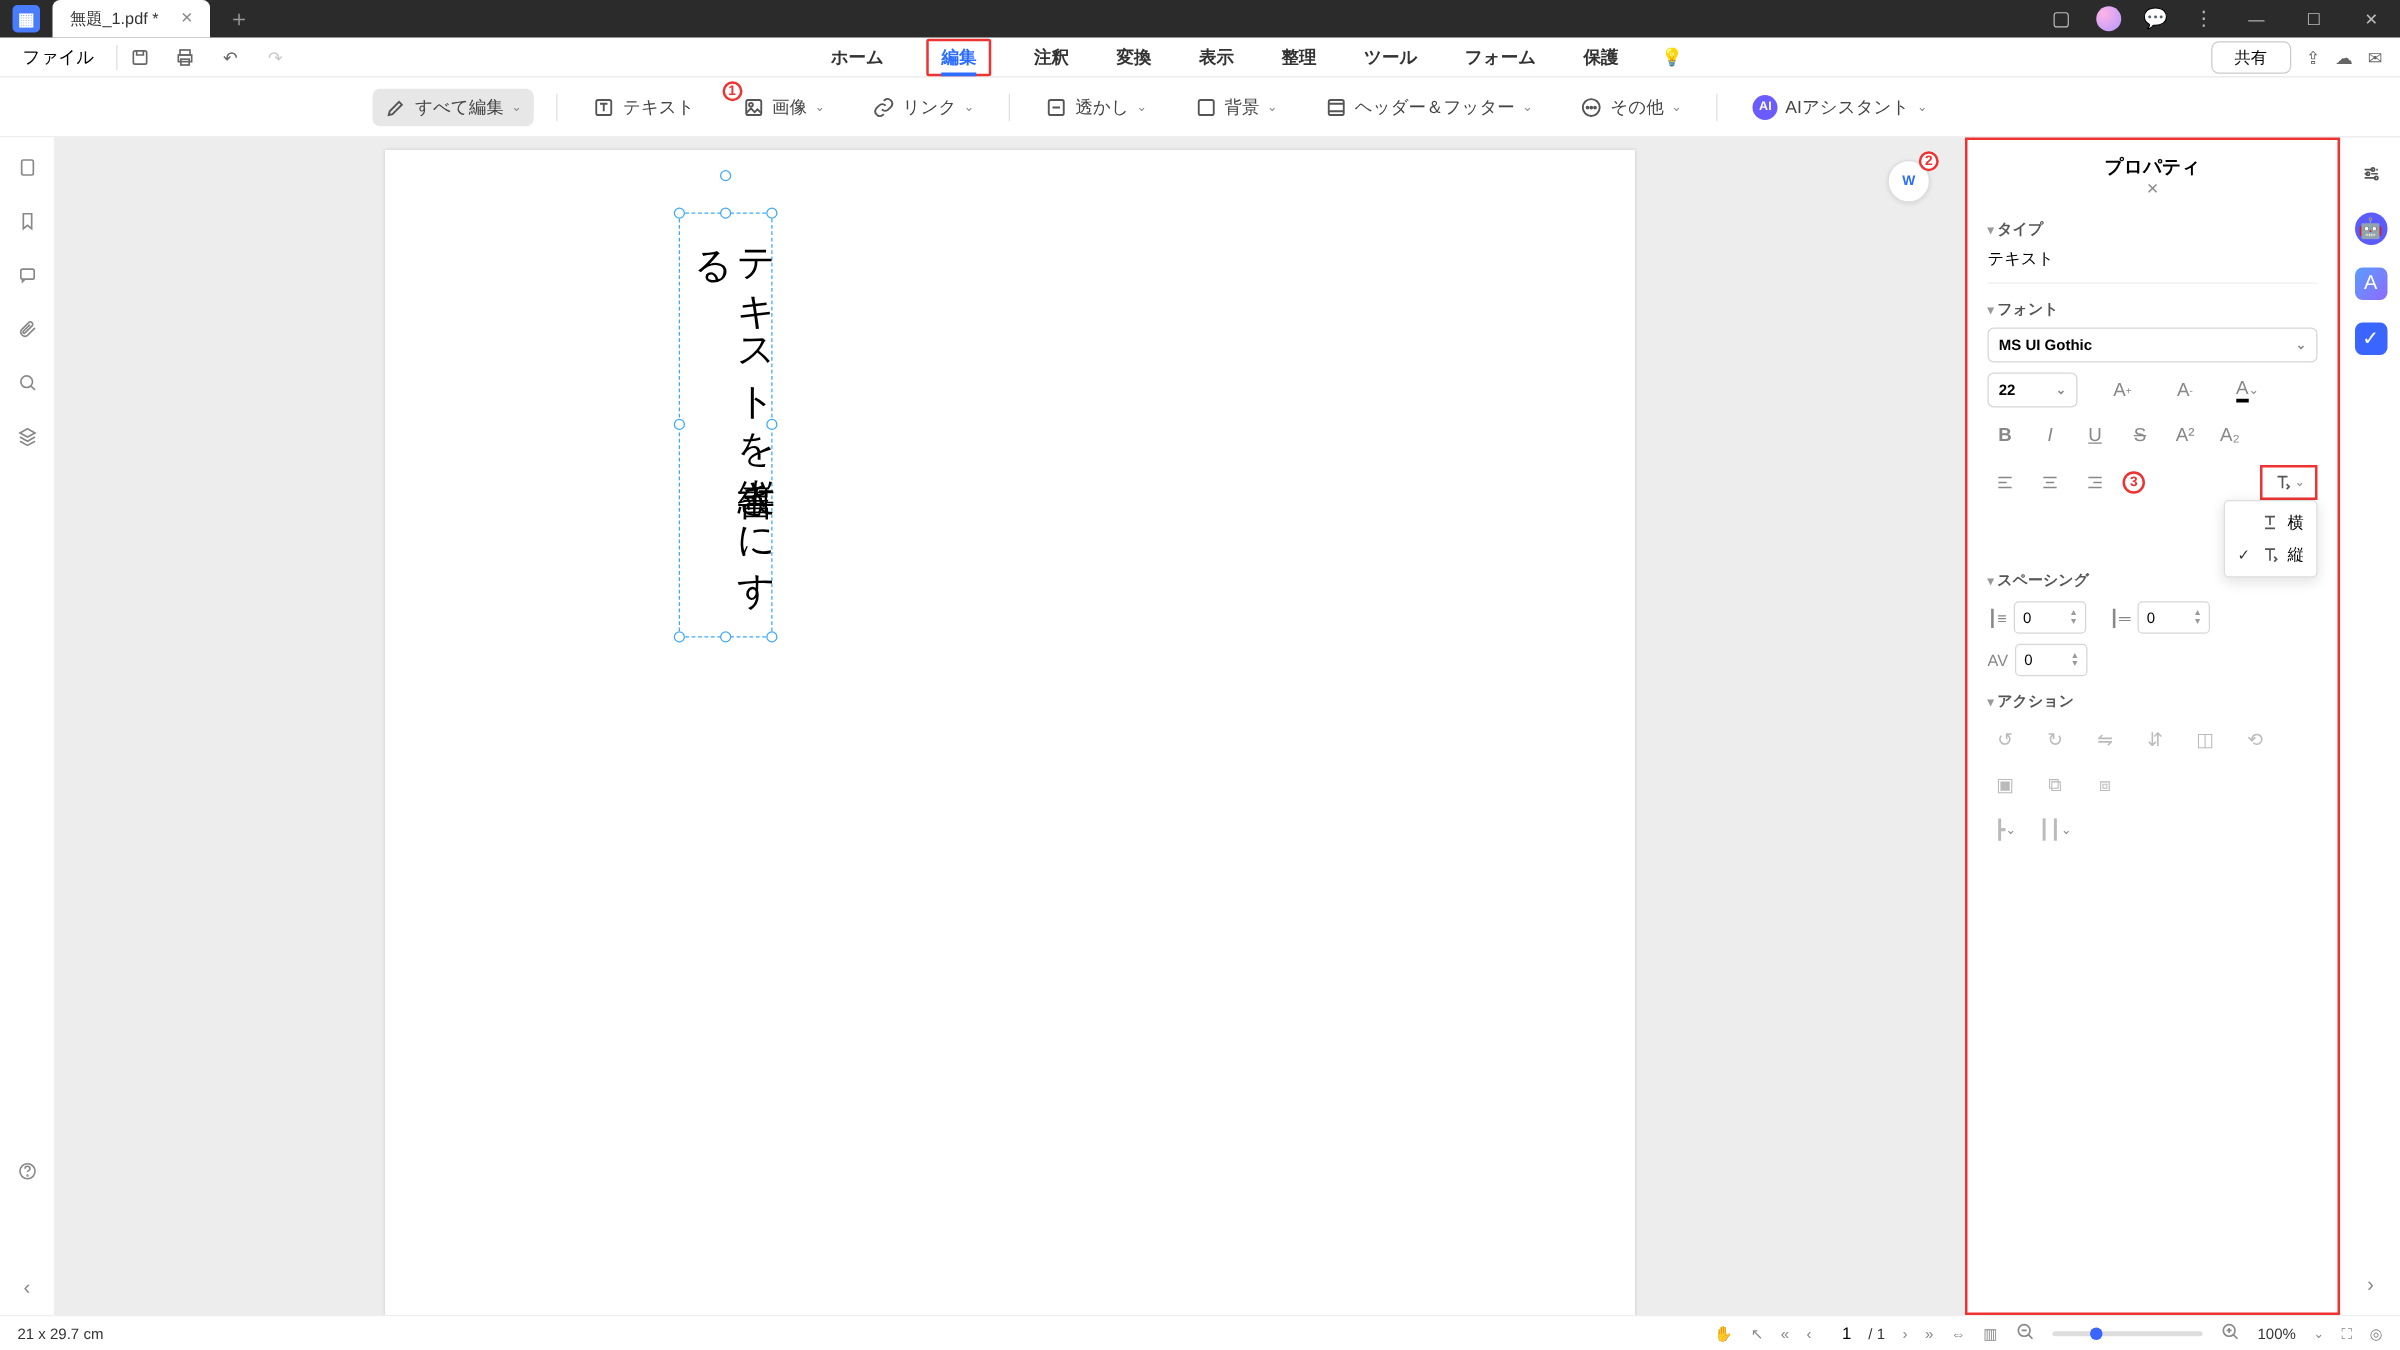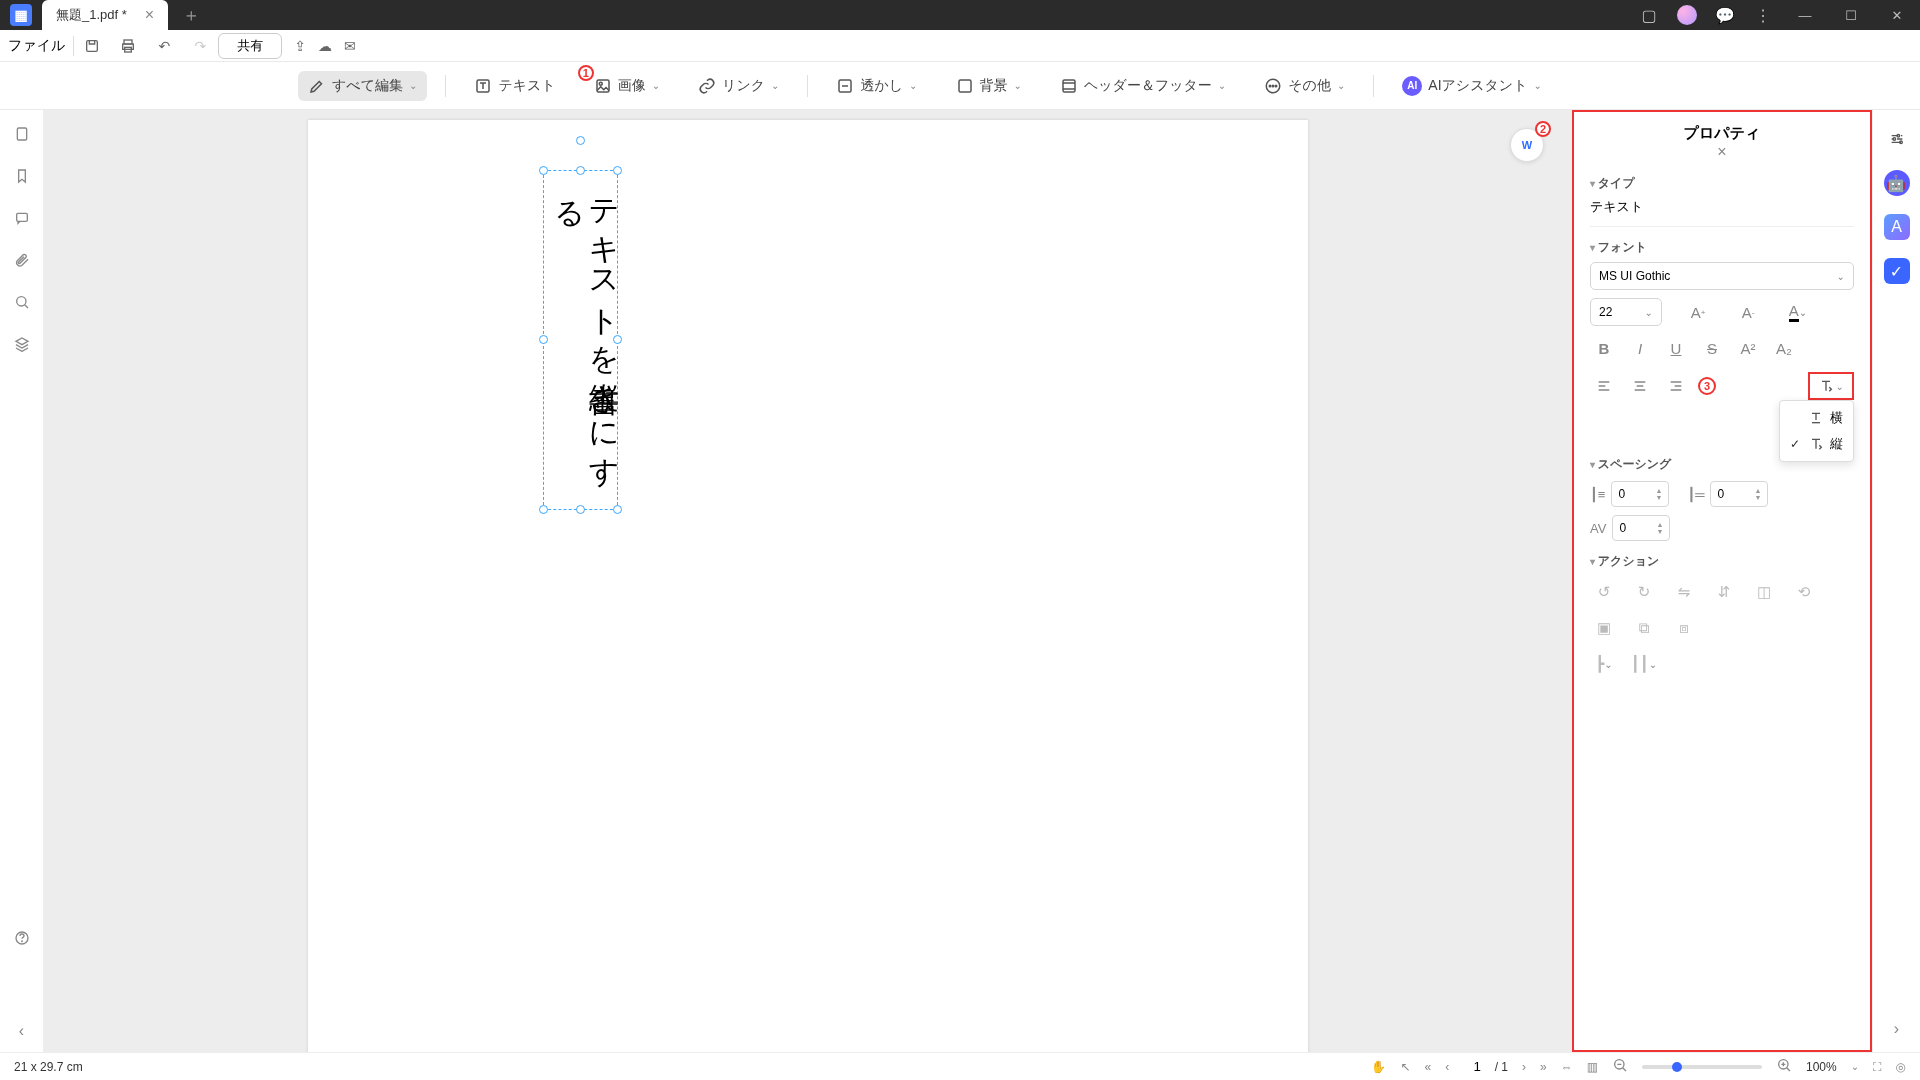--- a/index.html
+++ b/index.html
@@ -13,21 +13,21 @@
 .tab-close { color: #888; font-size: 16px; cursor: pointer; }
 .tab-add { margin-left: 14px; color: #999; font-size: 18px; cursor: pointer; }
 .titlebar-spacer { flex: 1; }
 .titlebar-icon { width: 38px; height: 30px; display: flex; align-items: center; justify-content: center; color: #bbb; cursor: pointer; }
 .titlebar-icon.avatar { }
 .avatar-circle { width: 20px; height: 20px; border-radius: 50%; background: radial-gradient(circle at 30% 30%, #ffb3e6, #b399ff); }
 .win-btn { width: 46px; height: 30px; display: flex; align-items: center; justify-content: center; color: #bbb; cursor: pointer; font-size: 13px; }
 
 
 .menubar { height: 32px; display: flex; align-items: center; border-bottom: 1px solid #e9e9e9; font-size: 14px; }
-.menu-file { padding: 0 8px; font-weight: 500; }
+.menu-file { padding: 0 18px; font-weight: 500; }
 .menu-divider { width: 1px; height: 20px; background: #ddd; }
 .menu-ic { width: 36px; display: flex; justify-content: center; color: #666; cursor: pointer; }
 .menu-tabs { flex: 1; display: flex; justify-content: center; gap: 30px; }
 .menu-tab { padding: 6px 4px; cursor: pointer; font-weight: 600; color: #333; position: relative; }
 .menu-tab.active { color: #2c6cff; border: 2px solid #e33; border-radius: 2px; padding: 4px 10px; }
 .menu-tab.active::after { content:""; position:absolute; left:10px; right:10px; bottom:-2px; height:3px; background:#2c6cff; }
 .menu-right { display: flex; align-items: center; gap: 12px; padding-right: 14px; }
 .share-btn { border: 1px solid #ccc; border-radius: 6px; padding: 3px 18px; font-size: 13px; cursor: pointer; }
 .mr-ic { color: #666; cursor: pointer; }
 
@@ -73,21 +73,21 @@
 
 
 .props { width: 300px; border-left:1px solid #eee; border:2px solid #e33; padding: 12px 16px 10px; font-size:13px; position:relative; }
 .props-head { display:flex; align-items:center; justify-content:space-between; margin-bottom:14px;flex-direction:column; }
 .props-title { font-weight:700; font-size:15px; }
 .props-close { color:#888; cursor:pointer; font-size:16px; }
 .sec-label { font-weight:700; font-size:12px; color:#555; margin: 12px 0 6px; }
 .sec-label::before { content:"▾ "; color:#999; font-size:10px; }
 .type-val { font-size:13px; margin-bottom:8px; }
 .hr { height:1px; background:#eee; margin:10px 0; }
-.sel { width:100%; height:28px; border:1px solid #d6d6d6; border-radius:5px; padding:0 8px; background:#fff; display:flex; align-items:center; justify-content:space-between; font-size:12px; cursor:pointer; }
+.sel { width:100%; height:28px; border:1px solid #d6d6d6; border-radius:5px; padding:0 8px; background:#fff; display:flex; align-items:center; justify-content:space-between; font-size:12px; cursor:pointer;font-weight:bold; }
 .row { display:flex; align-items:center; gap:22px; margin-top:8px; }
 .sel.sm { width: 72px; }
 .ic-btn { width:28px; height:28px; display:flex; align-items:center; justify-content:center; color:#888; cursor:pointer; border-radius:4px; font-size:15px; }
 .ic-row { display:flex; gap:8px; margin-top:8px; }
 .align-row { display:flex; gap:8px; margin-top:10px; align-items:center; position:relative; }
 .num3 { border:2px solid #e33; color:#e33; border-radius:50%; width:18px; height:18px; font-size:11px; font-weight:bold; display:flex; align-items:center; justify-content:center; }
 .dir-area { border:2px solid #e33; padding:2px 4px; margin-left:auto; position:relative; }
 .dir-btn { display:flex; align-items:center; gap:2px; color:#666; cursor:pointer; padding:2px 4px; }
 .dir-drop { position:absolute; top: 26px; right: -2px; background:#fff; border:1px solid #ddd; box-shadow:0 3px 10px rgba(0,0,0,.12); border-radius:4px; padding:4px 0; z-index:10; min-width:68px; }
 .dir-item { display:flex; align-items:center; gap:6px; padding:4px 10px; cursor:pointer; font-size:13px; }
@@ -147,20 +147,32 @@
     </div>
   <div class="menu-ic">
       <svg viewBox="0 0 24 24" fill="none" stroke="currentColor" stroke-width="2">
         <rect x="6" y="3" width="12" height="6"></rect>
         <rect x="4" y="9" width="16" height="8"></rect>
         <rect x="7" y="14" width="10" height="7"></rect>
       </svg>
     </div>
   <div class="menu-ic">↶</div>
   <div class="menu-ic" style="opacity:.35">↷</div>
+  <div class="menu-tabs">
+    <div class="menu-tab">ホーム</div>
+    <div class="menu-tab active">編集</div>
+    <div class="menu-tab">注釈</div>
+    <div class="menu-tab">変換</div>
+    <div class="menu-tab">表示</div>
+    <div class="menu-tab">整理</div>
+    <div class="menu-tab">ツール</div>
+    <div class="menu-tab">フォーム</div>
+    <div class="menu-tab">保護</div>
+    <div class="menu-tab" style="padding:6px 0">💡</div>
+  </div>
   <div class="menu-right">
     <div class="share-btn">共有</div>
     <div class="mr-ic">⇪</div>
     <div class="mr-ic">☁</div>
     <div class="mr-ic">✉</div>
   </div>
 </div>
 
 <div class="toolbar">
   <div class="tool-spacer-left"></div>

